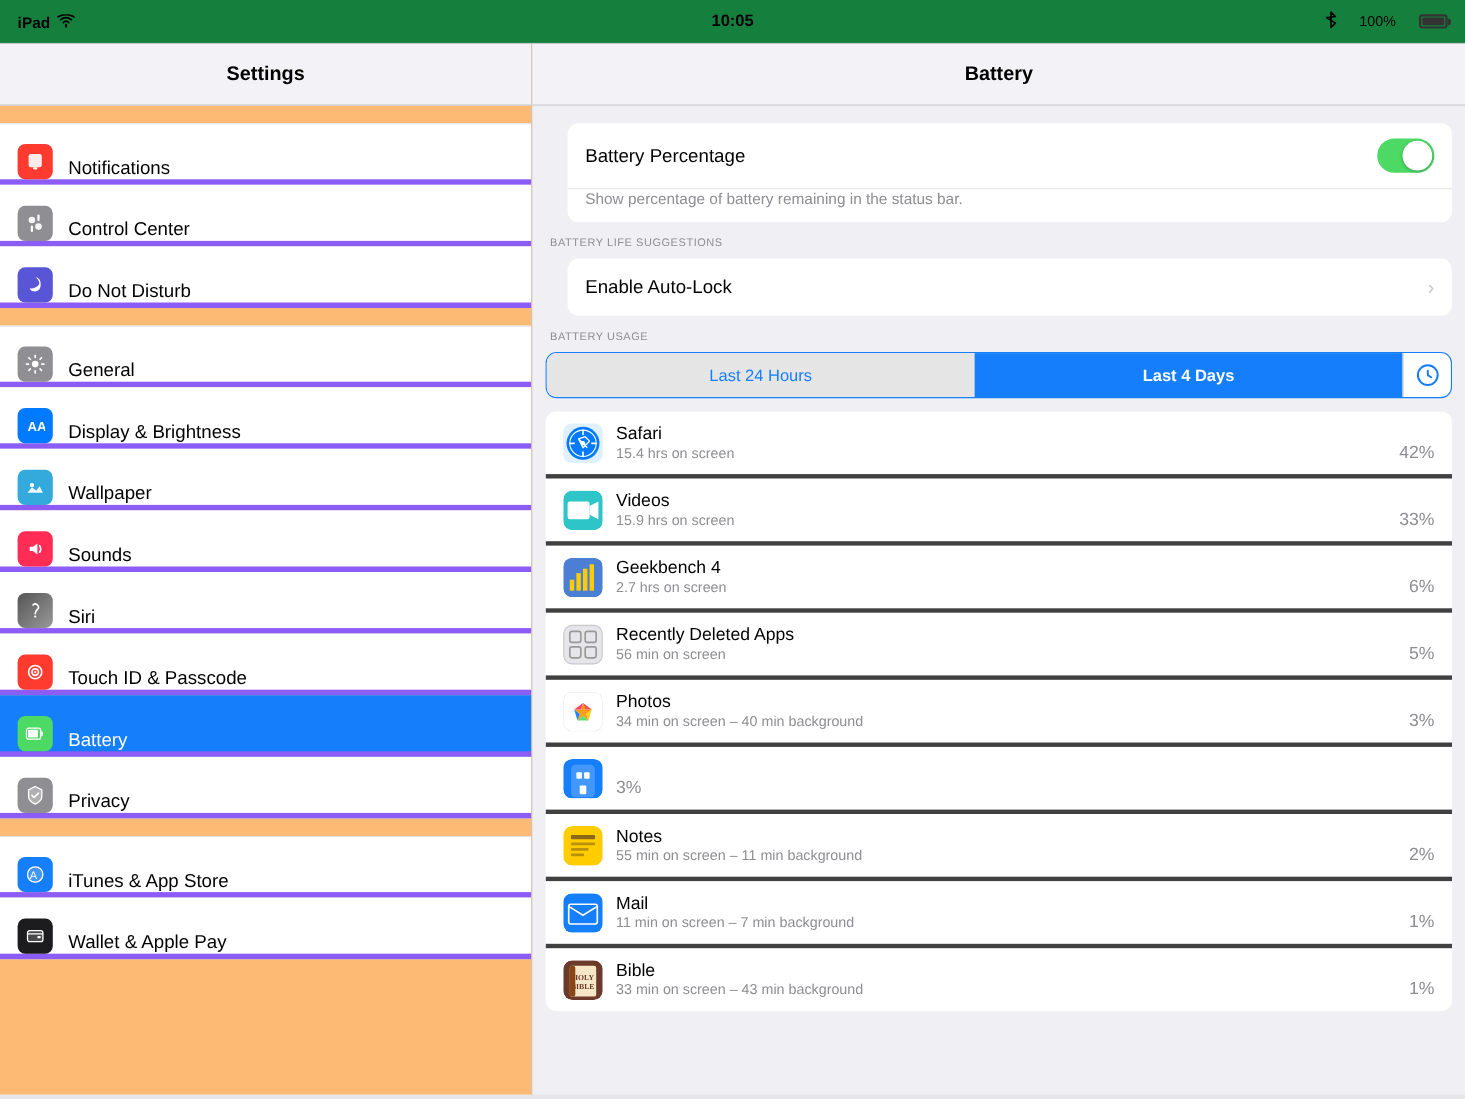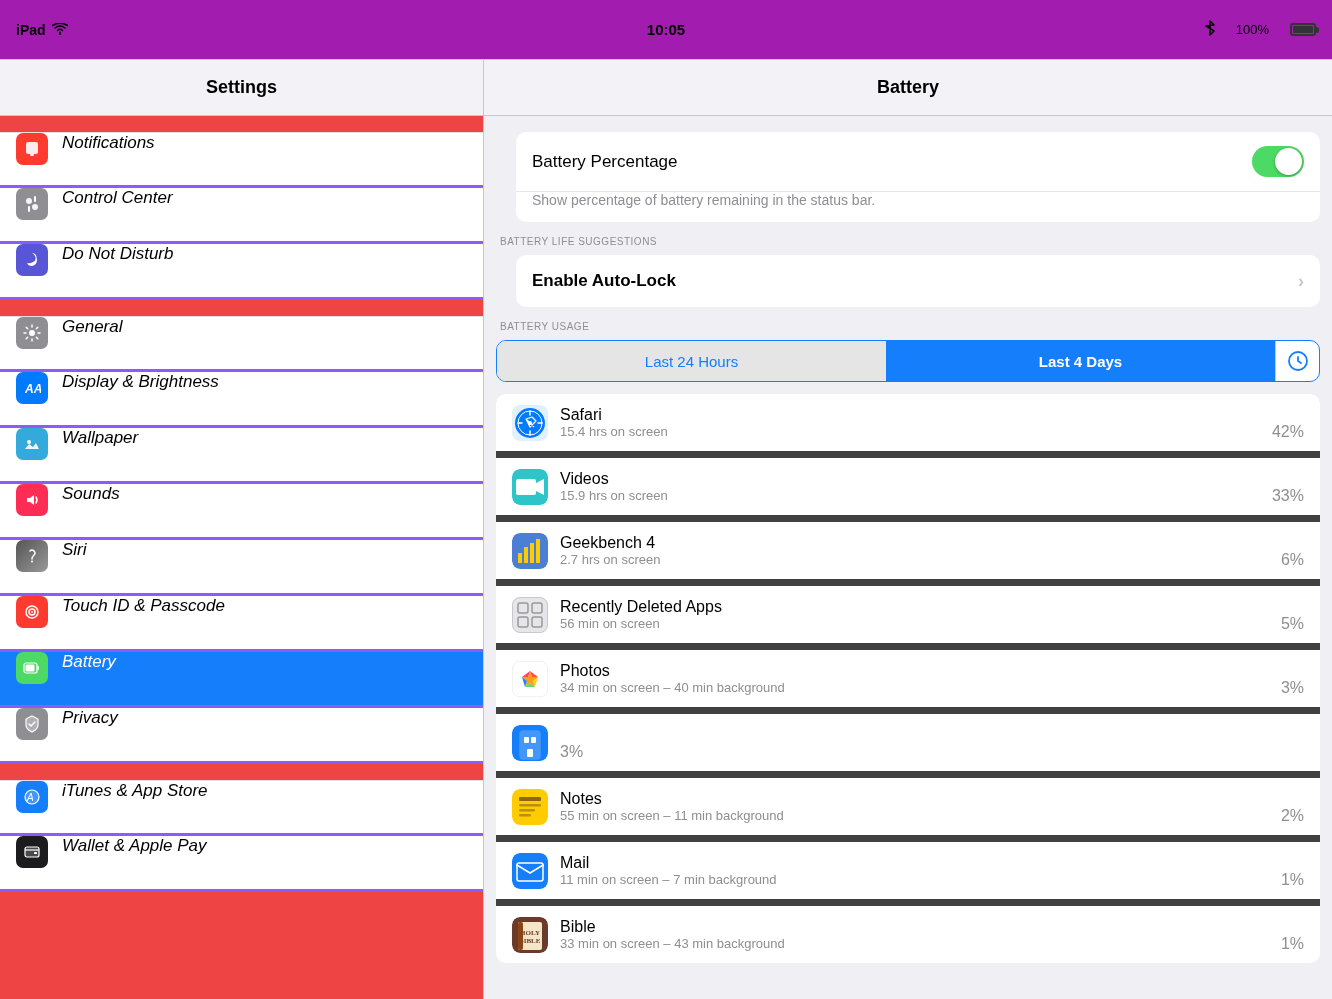--- a/index.html
+++ b/index.html
@@ -9,22 +9,22 @@
       width: 1332px;
       height: 999px;
       overflow: hidden;
     }
 
     
     .status-bar {
       display: flex;
       justify-content: space-between;
       align-items: center;
-      background: #a21caf;
-      height: 60px;
+      background: #15803d;
+      height: 40px;
       padding: 0 16px;
       border-bottom: 1px solid #c7c7cc;
       position: relative;
     }
     .status-bar-left {
       display: flex;
       align-items: center;
       gap: 6px;
       font-size: 14px;
       font-weight: 600;
@@ -78,21 +78,21 @@
 
     
     .main-layout {
       display: flex;
       height: 955px;
     }
 
     
     .sidebar {
       width: 484px;
-      background: #ef4444;
+      background: #fdba74;
       border-right: 1px solid #c7c7cc;
       overflow-y: auto;
       flex-shrink: 0;
     }
     .sidebar-header {
       background: #f2f2f7;
       border-bottom: 1px solid #c7c7cc;
       height: 56px;
       display: flex;
       align-items: center;
@@ -102,28 +102,27 @@
       font-size: 18px;
       font-weight: 700;
       color: #000;
     }
 
     .sidebar-group {
       margin-top: 16px;
     }
     .sidebar-item {
       display: flex;
-      align-items: flex-start;
+      align-items: flex-end;
       background: white;
       height: 56px;
       padding: 0 16px;
-      border-bottom: 3px solid #8b5cf6;
+      border-bottom: 5px solid #8b5cf6;
       cursor: pointer;
       position: relative;
-      font-style: italic;
     }
     .sidebar-item:first-child {
       border-top: 1px solid #e0e0e5;
     }
     .sidebar-item.active {
       background: #147efb;
     }
     .sidebar-item.active .item-label {
       color: white;
     }
@@ -286,21 +285,21 @@
     .app-list {
       margin: 12px 12px 0;
       background: white;
       border-radius: 10px;
       overflow: hidden;
     }
     .app-row {
       display: flex;
       align-items: center;
       padding: 10px 16px;
-      border-bottom: 7px solid #404040;
+      border-bottom: 4px solid #404040;
       min-height: 56px;
     }
     .app-row:last-child {
       border-bottom: none;
     }
     .app-icon-wrapper {
       width: 36px;
       height: 36px;
       border-radius: 8px;
       margin-right: 12px;
@@ -513,21 +512,21 @@
           <div class="toggle">
             <div class="toggle-knob"></div>
           </div>
         </div>
         <div class="card-row-sub">Show percentage of battery remaining in the status bar.</div>
       </div>
     </div>
 
     <div>
       <div class="section-label">BATTERY LIFE SUGGESTIONS</div>
-      <div class="card-group" style="margin-top:0;font-weight:bold;">
+      <div class="card-group" style="margin-top:0;">
         <div class="card">
           <div class="card-row">
             <span class="card-row-label">Enable Auto-Lock</span>
             <span class="card-row-chevron">›</span>
           </div>
         </div>
       </div>
     </div>
 
     <div>

